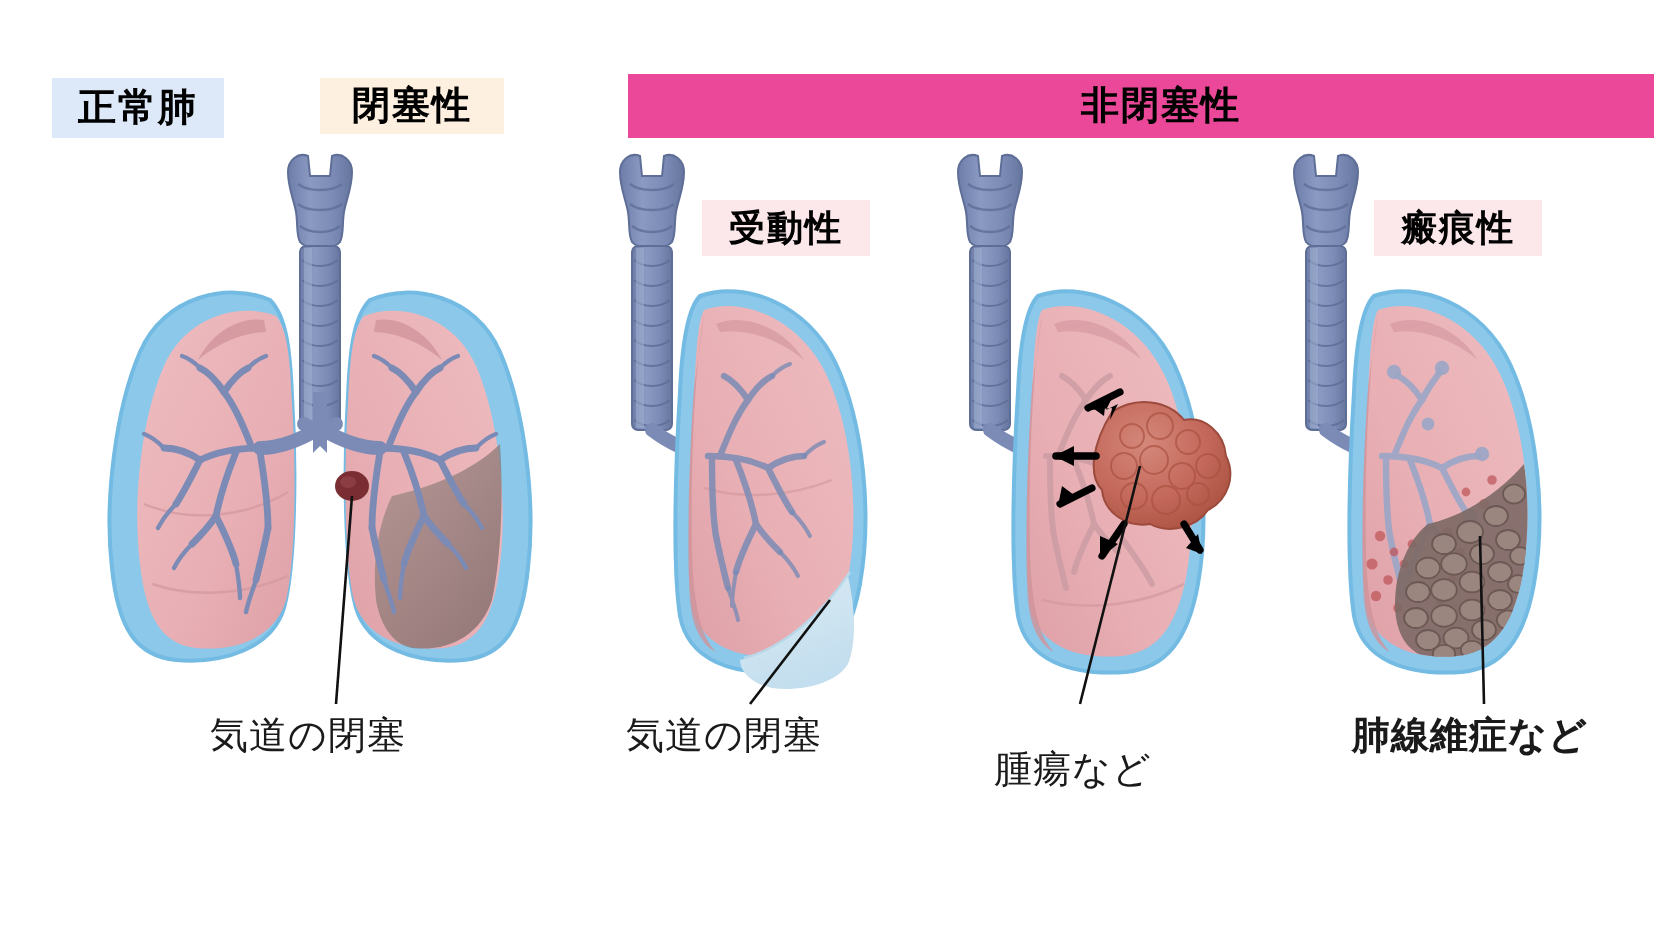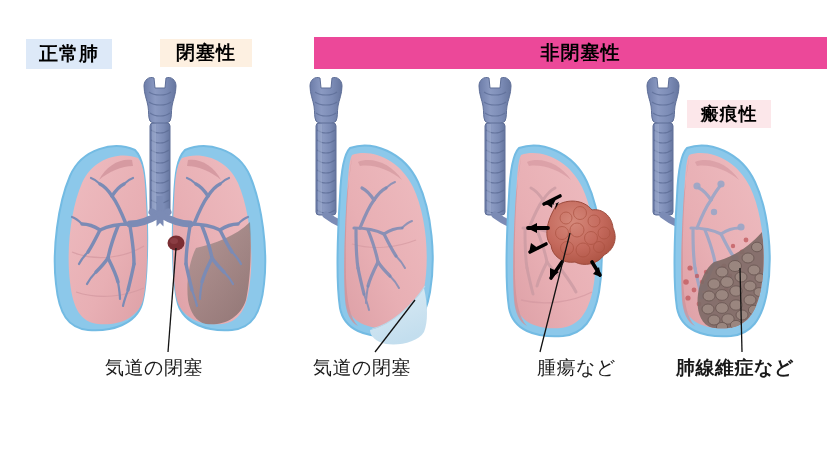--- a/index.html
+++ b/index.html
@@ -72,21 +72,21 @@
 
   .caption {
     position: absolute;
     font-size: 19px;
     color: #1a1a1a;
     white-space: nowrap;
     letter-spacing: 0.5px;
   }
   .cap-1 { left: 105px; top: 355px; }
   .cap-2 { left: 313px; top: 355px; }
-  .cap-3 { left: 497px; top: 355px; margin-left: 40px; }
+  .cap-3 { left: 497px; top: 372px; }
   .cap-4 { left: 676px; top: 355px; font-weight: bold; }
 
   svg.art {
     position: absolute;
     left: 0; top: 0;
     width: 833px;
     height: 469px;
     pointer-events: none;
   }
 </style>
@@ -464,20 +464,21 @@
       <line x1="740" y1="268" x2="742" y2="352" stroke="#111111" stroke-width="1.3"></line>
     </g>
   </svg>
 
   <div class="banner banner-normal">正常肺</div>
 
   <div class="banner banner-obstructive">閉塞性</div>
 
   <div class="banner banner-nonobstructive">非閉塞性</div>
 
+  <div class="sublabel sub-passive">受動性</div>
 
 
   <div class="sublabel sub-cicatri">瘢痕性</div>
 
   <div class="caption cap-1">気道の閉塞</div>
 
   <div class="caption cap-2">気道の閉塞</div>
 
   <div class="caption cap-3">腫瘍など</div>
 

